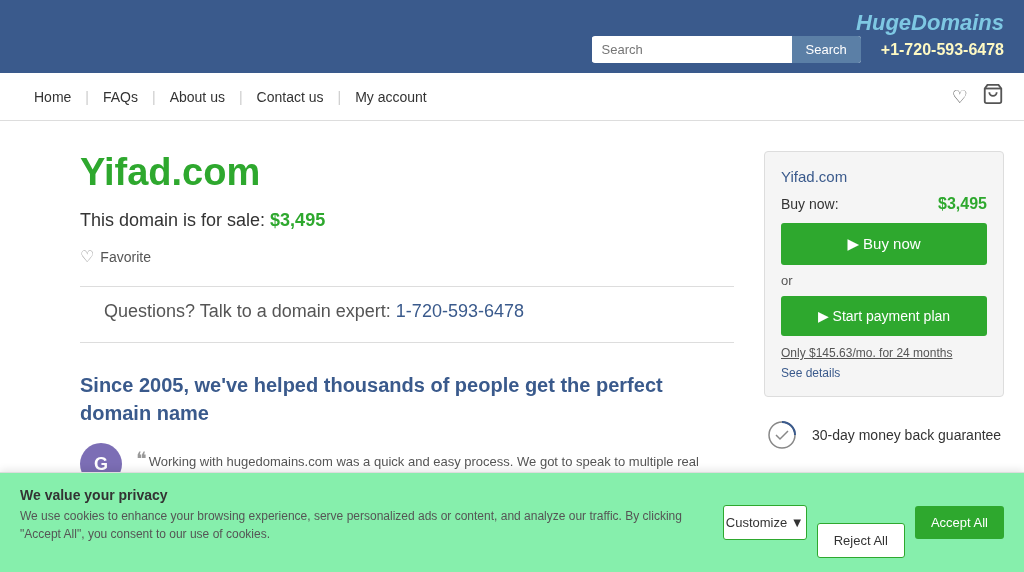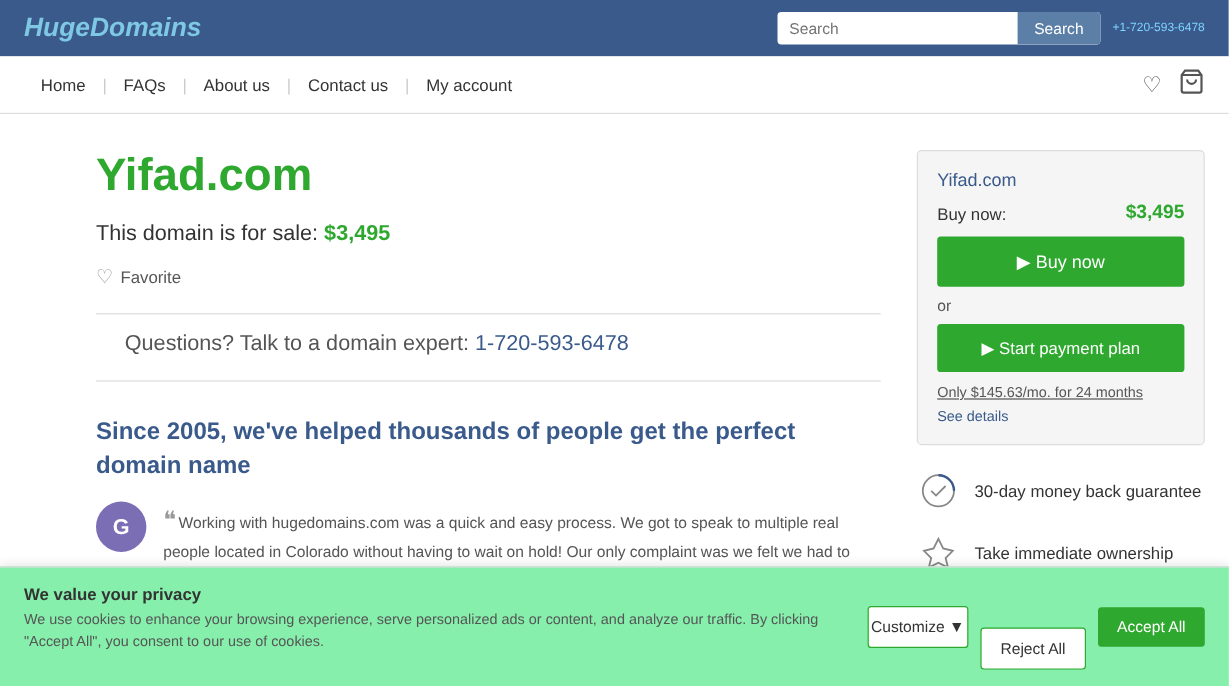--- a/index.html
+++ b/index.html
@@ -3,34 +3,35 @@
   <meta charset="utf-8">
   <style>
     * { box-sizing: border-box; margin: 0; padding: 0; }
     body { font-family: Arial, sans-serif; font-size: 14px; color: #333; background: #fff; }
 
     
     .header {
       background: #3a5a8c;
       padding: 10px 20px;
       display: flex;
-      align-items: flex-start;
+      align-items: flex-end;
       justify-content: space-between;
+      flex-direction: column;
     }
     .header-logo {
       color: #fff;
       font-size: 22px;
       font-weight: bold;
       font-style: italic;
     }
     .header-logo span { color: #7ec8e3; }
     .header-right {
       display: flex;
       align-items: center;
-      gap: 10px;
+      gap: 20px;
     }
     .search-box {
       display: flex;
       align-items: center;
       background: #fff;
       border-radius: 3px;
       overflow: hidden;
     }
     .search-input {
       border: none;
@@ -41,22 +42,23 @@
     }
     .search-btn {
       background: #5b7fa6;
       color: #fff;
       border: none;
       padding: 6px 14px;
       cursor: pointer;
       font-size: 13px;
     }
     .phone-number {
-      color: #7dd3fc;
-      font-size: 10px;
+      color: #fef9c3;
+      font-size: 16px;
+      font-weight: bold;
     }
 
     
     .nav {
       background: #fff;
       border-bottom: 1px solid #ddd;
       padding: 0 20px;
       display: flex;
       justify-content: space-between;
       gap: 48px;

